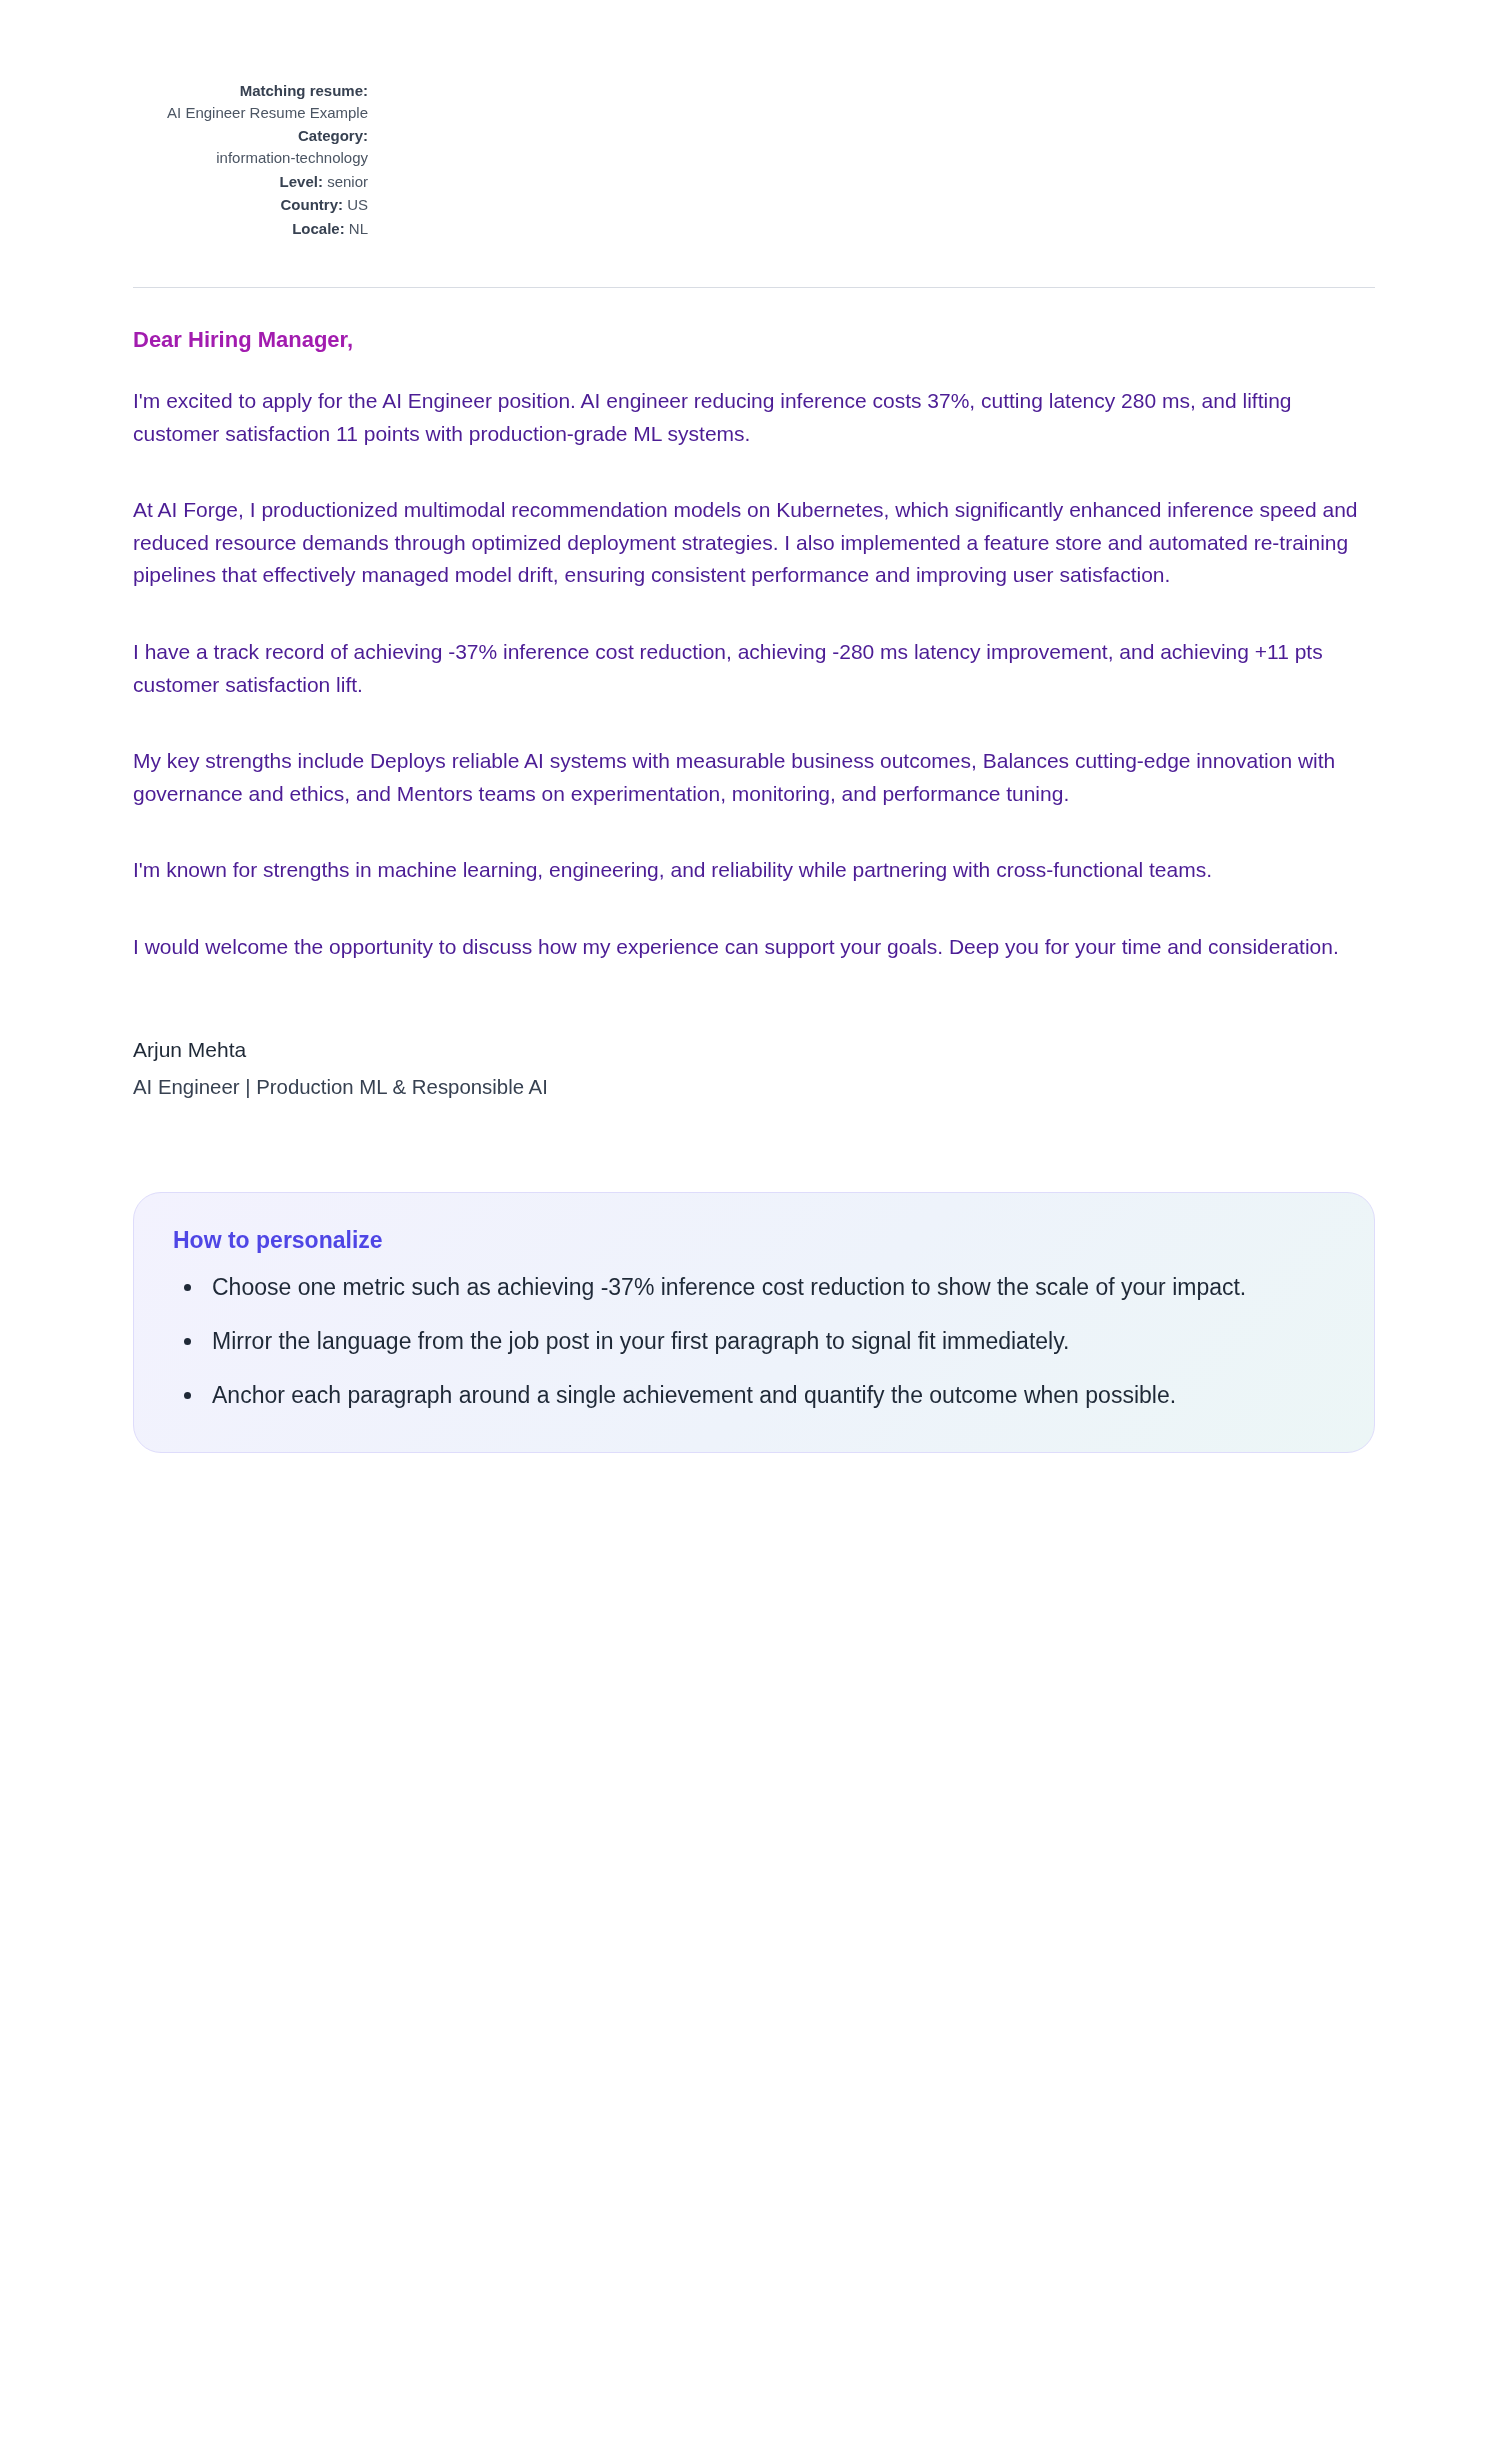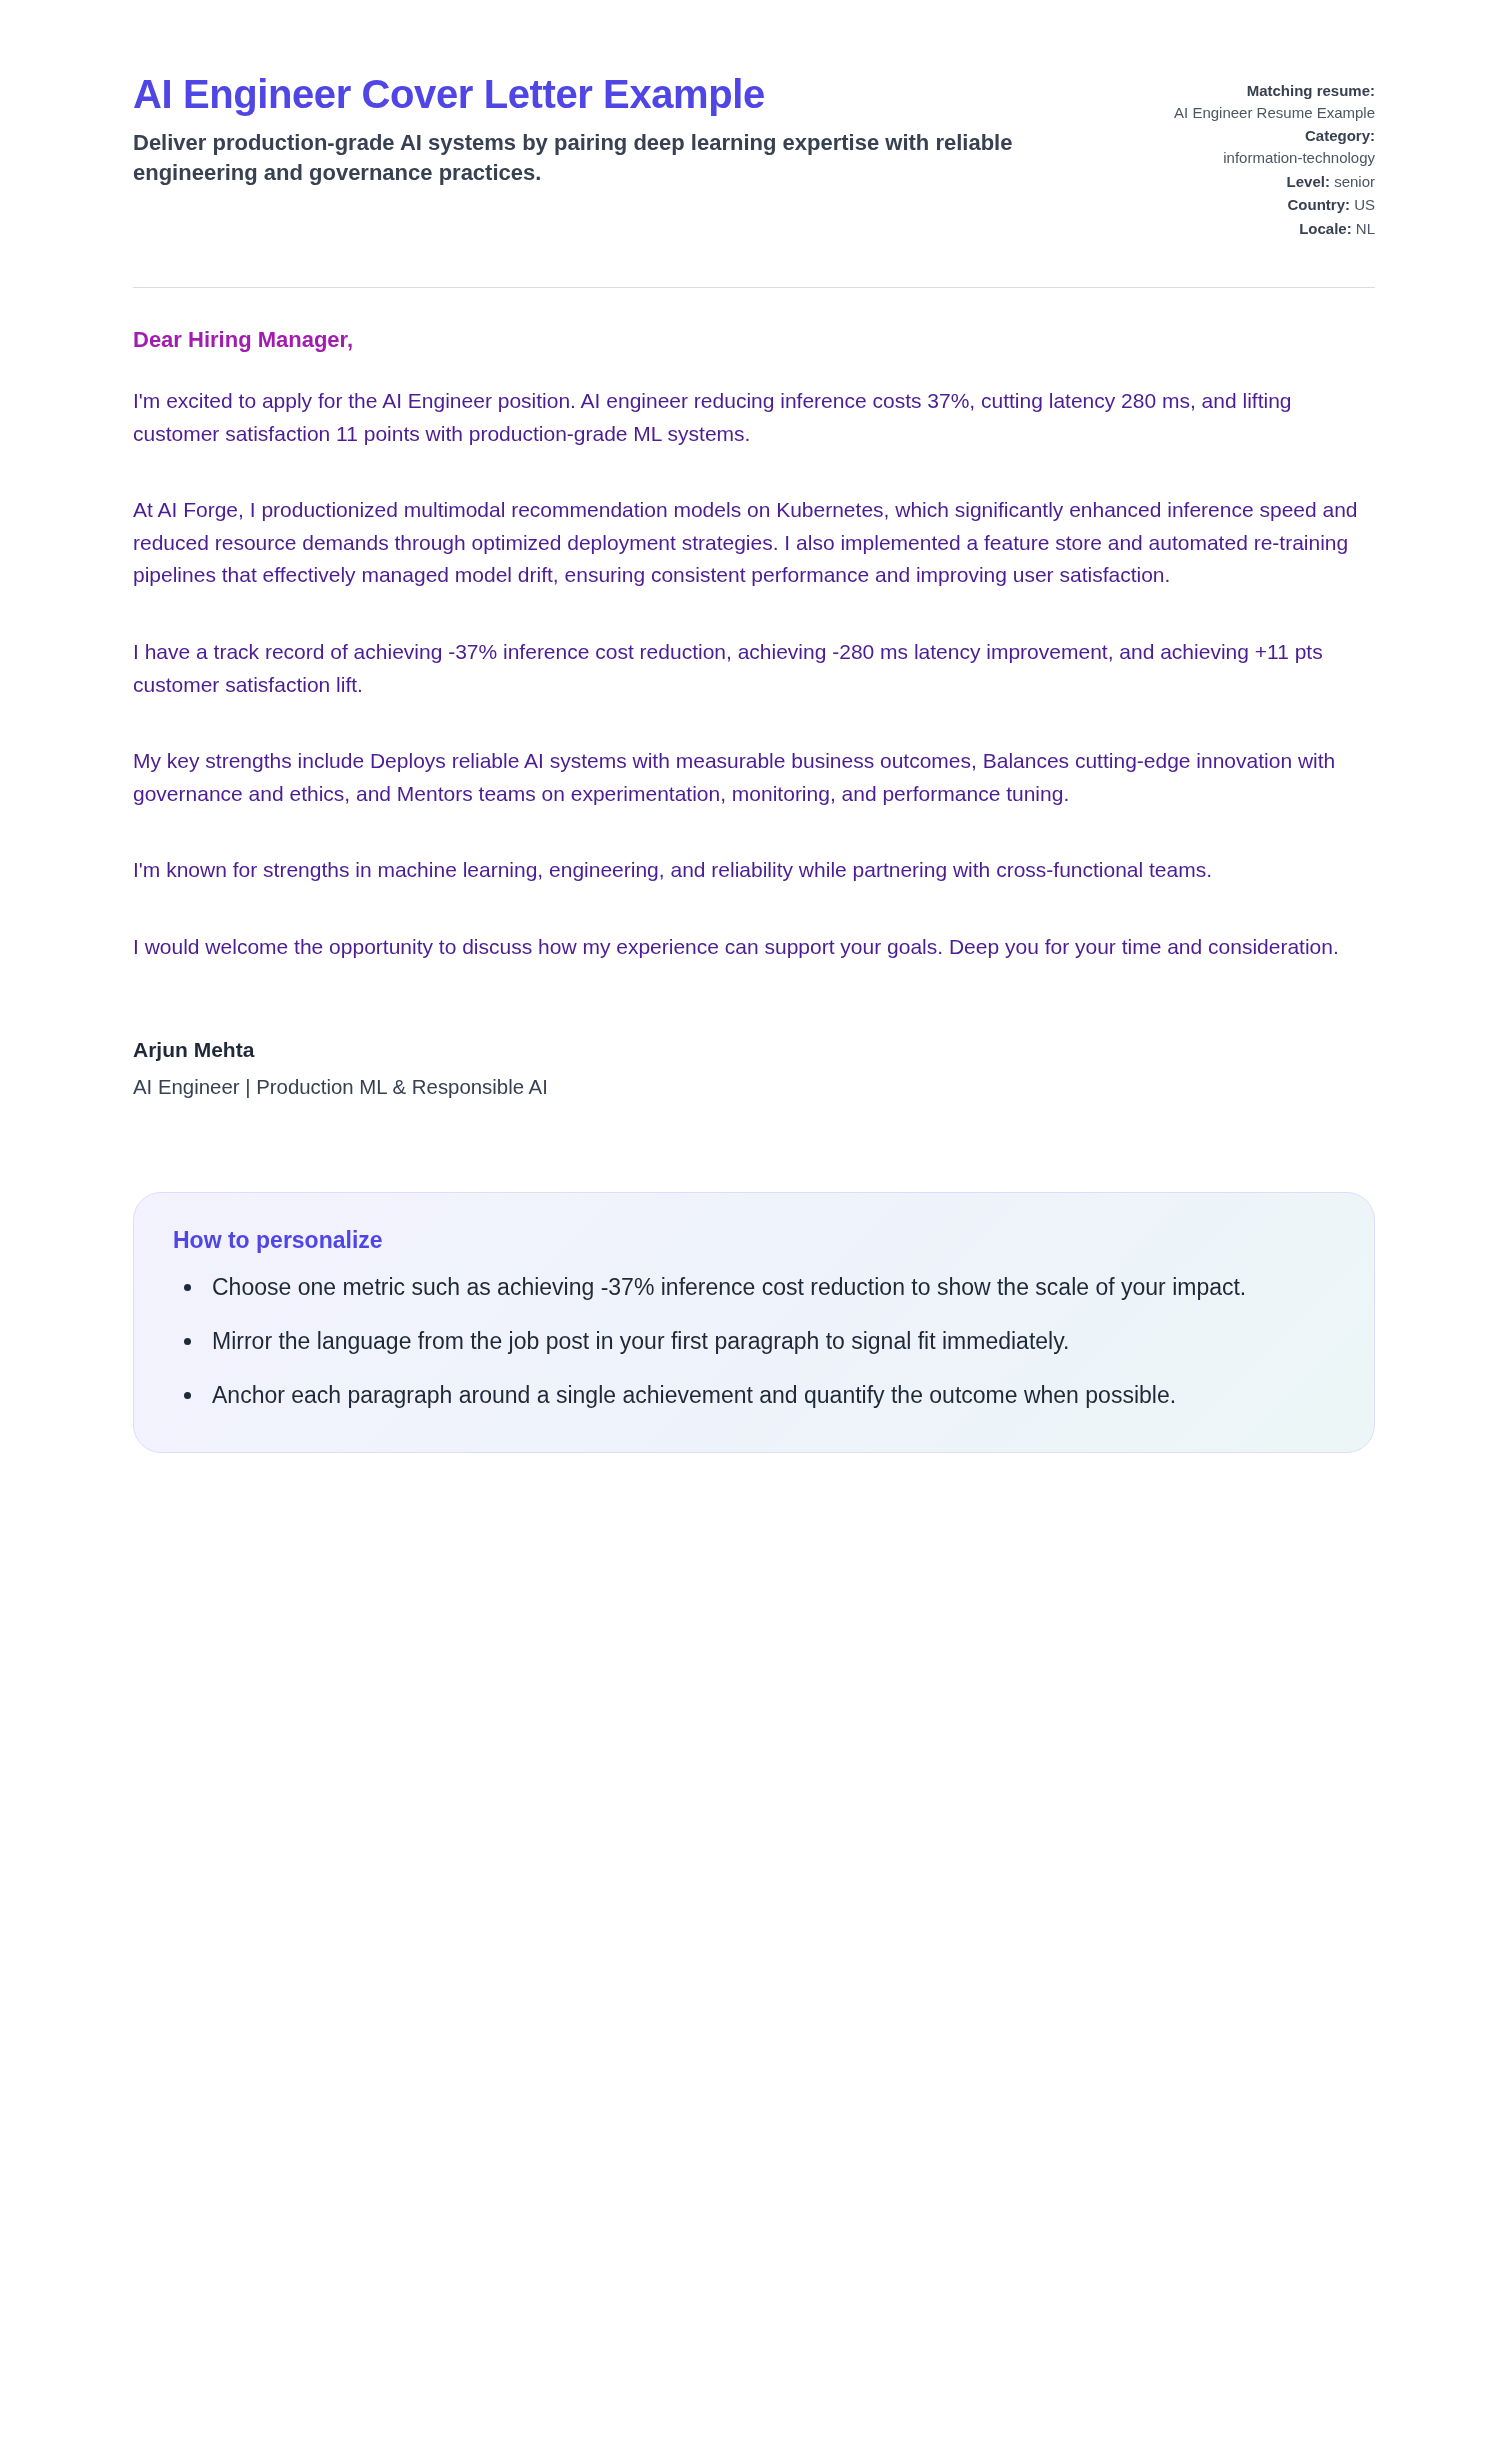--- a/index.html
+++ b/index.html
@@ -82,21 +82,21 @@
     line-height: 1.55;
     color: #4c1d95;
     margin: 0 0 44px 0;
     max-width: 1242px;
   }
   .para:last-child { margin-bottom: 0; }
 
   .signoff { margin-top: 75px; }
   .sign-name {
     font-size: 21px;
-    font-weight: bold;
+    font-weight: normal;
     color: #1f2937;
     margin: 0 0 14px 0;
   }
   .sign-role {
     font-size: 20.4px;
     color: #374151;
     margin: 0;
   }
 
   
@@ -142,24 +142,20 @@
     padding-left: 7px;
   }
   .callout li:last-child { margin-bottom: 0; }
 </style>
 </head>
 <body>
 
 <div class="page">
 
   <div class="header">
-    <div class="header-left">
-      <h1 class="doc-title">AI Engineer Cover Letter Example</h1>
-      <p class="doc-subtitle">Deliver production-grade AI systems by pairing deep learning expertise with reliable engineering and governance practices.</p>
-    </div>
 
     <div class="meta">
       <div class="meta-row meta-block">
         <span class="meta-label">Matching resume:</span>
         <span class="meta-value">AI Engineer Resume Example</span>
       </div>
       <div class="meta-row meta-block">
         <span class="meta-label">Category:</span>
         <span class="meta-value">information-technology</span>
       </div>

